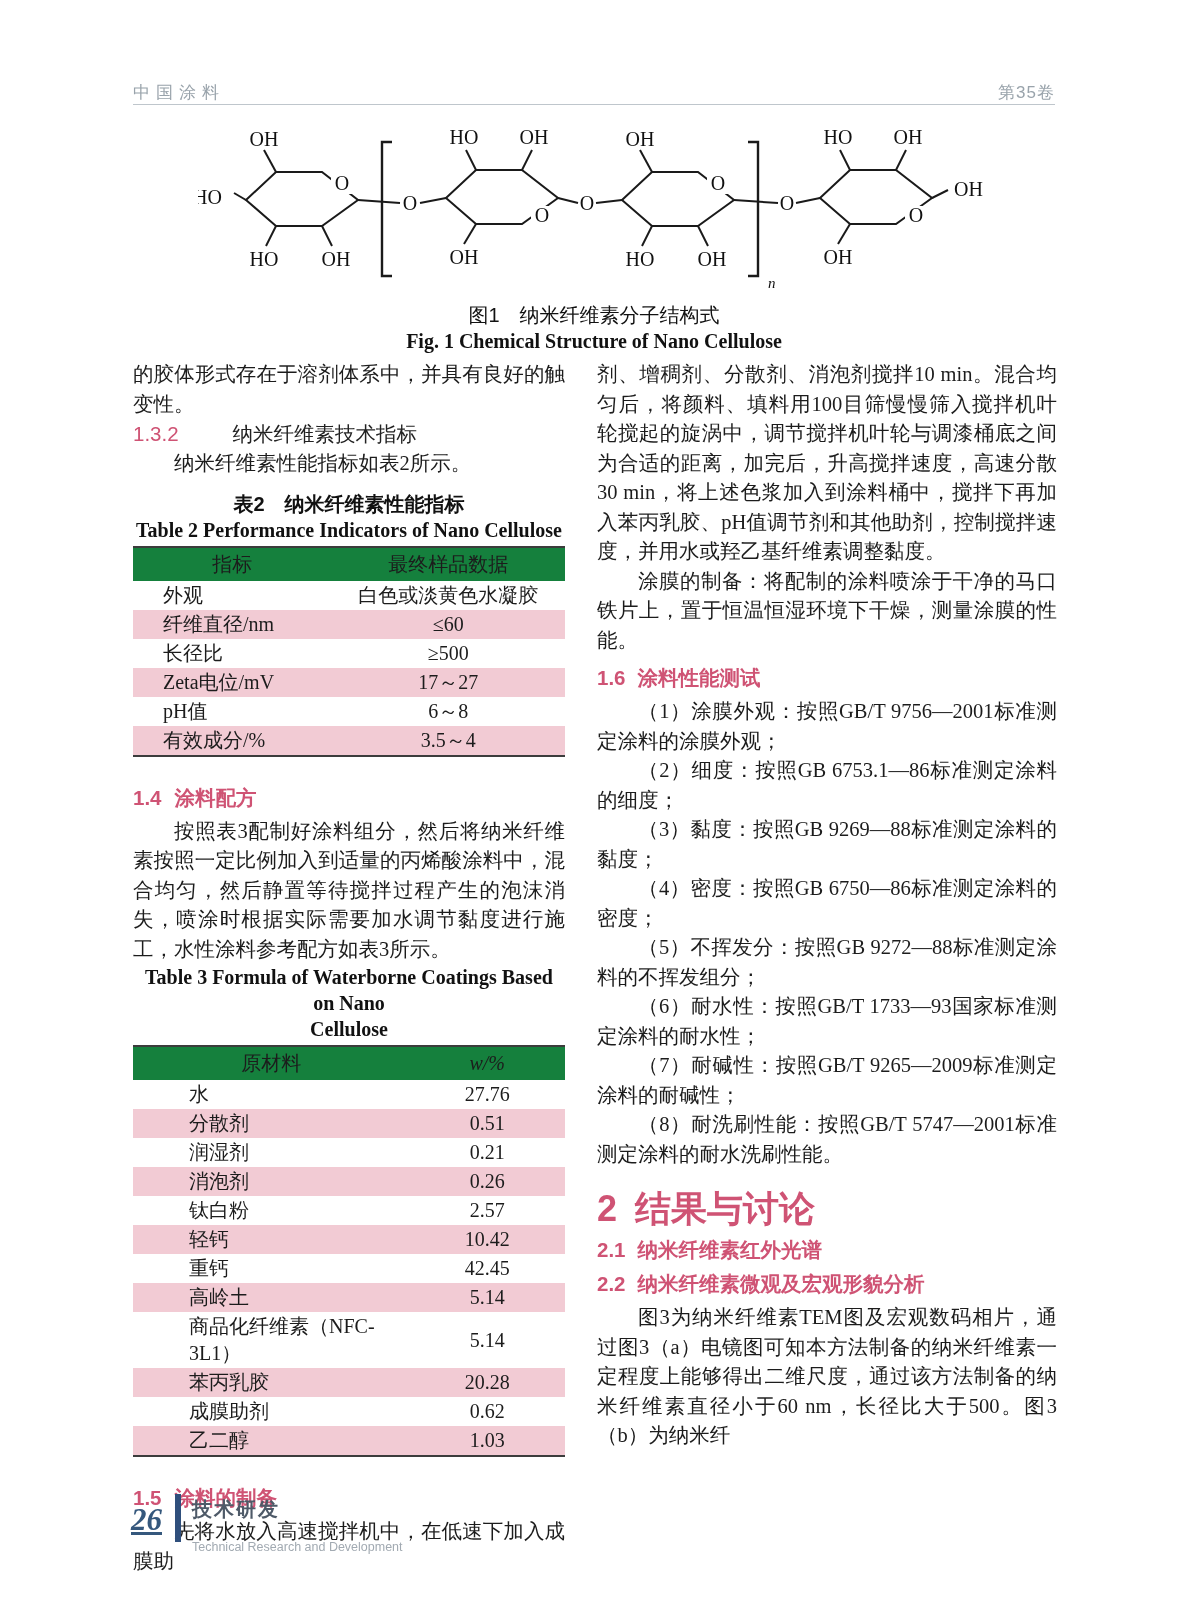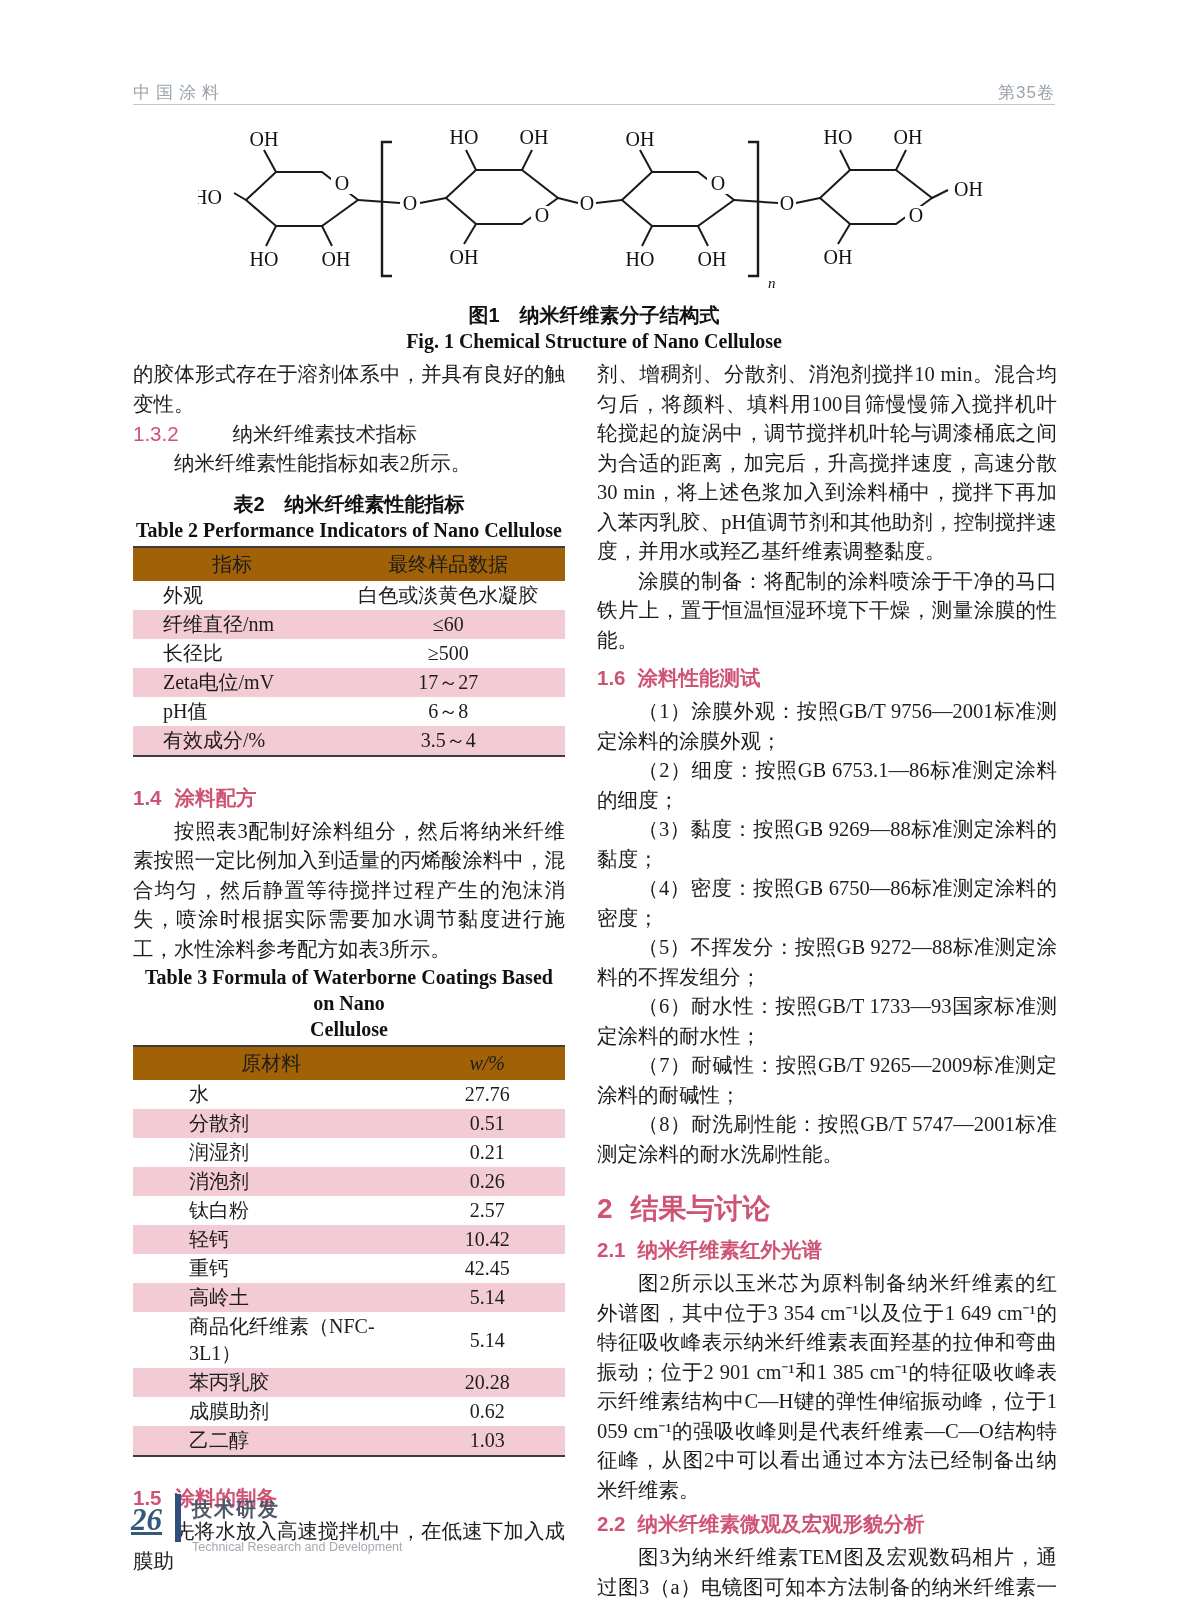--- a/index.html
+++ b/index.html
@@ -14,21 +14,21 @@
     font-family:"Liberation Sans",sans-serif;font-size:17px;color:#99a3ab;align-items:flex-end;
   }
   .pagehead .jname{letter-spacing:6px;}
   .pagehead .vol{letter-spacing:1px;}
 
   
   .fig{position:absolute;left:198px;top:124px;width:800px;height:176px;}
   .fig svg{display:block;}
   .figcap-zh{
     position:absolute;left:133px;top:302px;width:922px;text-align:center;
-    font-family:"Liberation Sans",sans-serif;font-weight:bold;font-size:20px;color:#111;
+    font-family:"Liberation Sans",sans-serif;font-weight:normal;font-size:20px;color:#111;
   }
   .figcap-en{
     position:absolute;left:133px;top:330px;width:922px;text-align:center;
     font-family:"Liberation Serif",serif;font-weight:bold;font-size:20px;color:#111;
   }
 
   
   .col{position:absolute;top:360px;}
   .col-l{left:133px;width:432px;}
   .col-r{left:597px;width:460px;}
@@ -36,38 +36,38 @@
   .body-p{margin:0;font-size:20.5px;line-height:29.5px;text-align:justify;text-justify:inter-ideograph;}
   .indent{text-indent:2em;}
 
   
   .h3{margin:0;font-size:20.5px;line-height:30px;font-family:"Liberation Sans",sans-serif;}
   .h3 .num{color:#cf5374;margin-right:14px;}
   .h3 .t{color:#222;margin-left:40px;}
   .hsec{margin:26px 0 4px 0;font-size:20.5px;line-height:30px;font-weight:bold;
         font-family:"Liberation Sans",sans-serif;color:#cf5374;}
   .hsec .num{margin-right:13px;}
-  .hbig{margin:20px 0 6px 0;font-size:28px;line-height:40px;font-weight:bold;
+  .hbig{margin:20px 0 6px 0;font-size:36px;line-height:40px;font-weight:bold;
         font-family:"Liberation Sans",sans-serif;color:#cf5374;}
   .hbig .num{margin-right:18px;}
   .hsub{margin:4px 0 4px 0;font-size:20.5px;line-height:30px;font-weight:bold;
         font-family:"Liberation Sans",sans-serif;color:#cf5374;}
   .hsub .num{margin-right:12px;}
 
   
   .tcap-zh{margin:12px 0 0 0;text-align:center;font-family:"Liberation Sans",sans-serif;
            font-weight:bold;font-size:20px;line-height:26px;color:#111;}
   .tcap-en{margin:0;text-align:center;font-family:"Liberation Serif",serif;
            font-weight:bold;font-size:20px;line-height:26px;color:#111;}
 
   
   table{width:100%;border-collapse:collapse;margin-top:3px;
         border-top:2px solid #3c3c3c;border-bottom:2px solid #3c3c3c;
         font-size:20px;}
-  thead tr{background:#a16207;}
+  thead tr{background:#15803d;}
   tbody tr:nth-child(even){background:#f2cbd4;}
   th{font-weight:normal;height:31px;text-align:center;}
   td{height:27px;}
   .t2 td:first-child{text-align:left;padding-left:30px;width:46%;}
   .t2 td:last-child{text-align:center;}
   .t3 td:first-child{text-align:left;padding-left:56px;width:64%;}
   .t3 td:last-child{text-align:center;}
   .t3 thead th:last-child{font-style:italic;font-family:"Liberation Serif",serif;}
 
   
@@ -302,21 +302,20 @@
       <p class="body-p indent">（2）细度：按照GB 6753.1—86标准测定涂料的细度；</p>
       <p class="body-p indent">（3）黏度：按照GB 9269—88标准测定涂料的黏度；</p>
       <p class="body-p indent">（4）密度：按照GB 6750—86标准测定涂料的密度；</p>
       <p class="body-p indent">（5）不挥发分：按照GB 9272—88标准测定涂料的不挥发组分；</p>
       <p class="body-p indent">（6）耐水性：按照GB/T 1733—93国家标准测定涂料的耐水性；</p>
       <p class="body-p indent">（7）耐碱性：按照GB/T 9265—2009标准测定涂料的耐碱性；</p>
       <p class="body-p indent">（8）耐洗刷性能：按照GB/T 5747—2001标准测定涂料的耐水洗刷性能。</p>
     </div>
   <p class="hbig"><span class="num">2</span><span>结果与讨论</span></p>
   <p class="hsub"><span class="num">2.1</span><span>纳米纤维素红外光谱</span></p>
-  <p class="body-p indent">图2所示以玉米芯为原料制备纳米纤维素的红外谱图，其中位于3 354 cm⁻¹以及位于1 649 cm⁻¹的特征吸收峰表示纳米纤维素表面羟基的拉伸和弯曲振动；位于2 901 cm⁻¹和1 385 cm⁻¹的特征吸收峰表示纤维素结构中C—H键的弹性伸缩振动峰，位于1 059 cm⁻¹的强吸收峰则是代表纤维素—C—O结构特征峰，从图2中可以看出通过本方法已经制备出纳米纤维素。</p>
   <p class="hsub"><span class="num">2.2</span><span>纳米纤维素微观及宏观形貌分析</span></p>
   <p class="body-p indent">图3为纳米纤维素TEM图及宏观数码相片，通过图3（a）电镜图可知本方法制备的纳米纤维素一定程度上能够得出二维尺度，通过该方法制备的纳米纤维素直径小于60 nm，长径比大于500。图3（b）为纳米纤</p>
 </div>
 
 <div class="foot">
   <span class="pnum">26</span>
   <span class="bar"></span>
   <span>
     <div class="zh">技术研发</div>
     <div class="en">Technical Research and Development</div>

